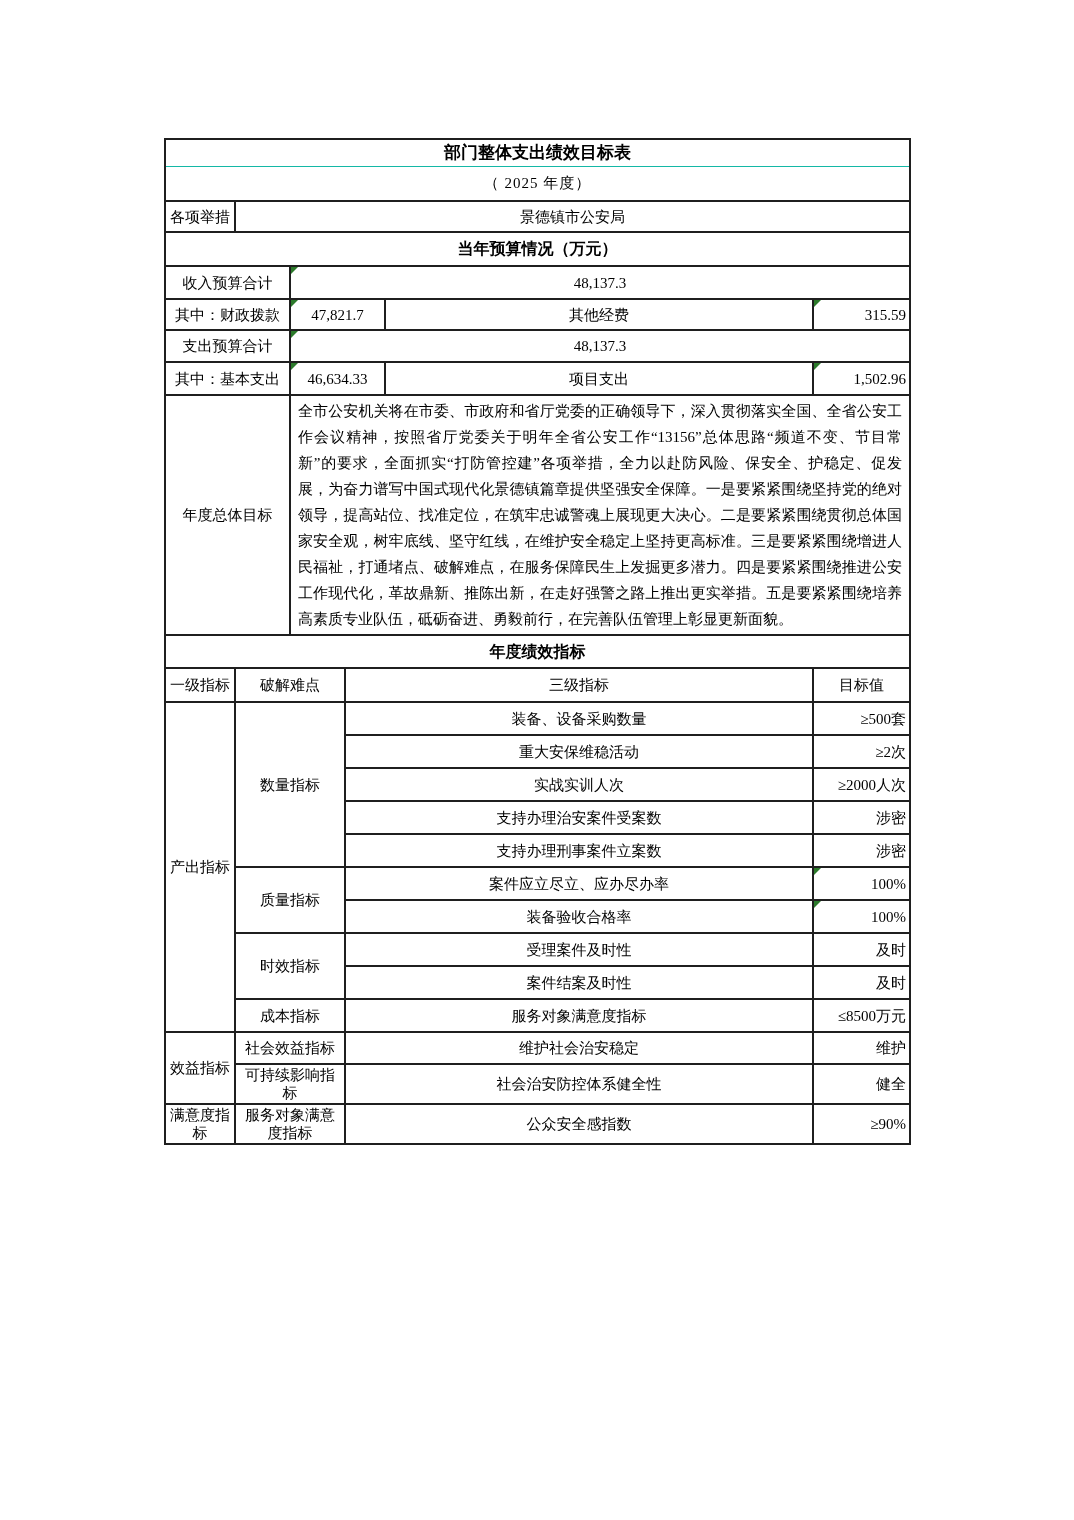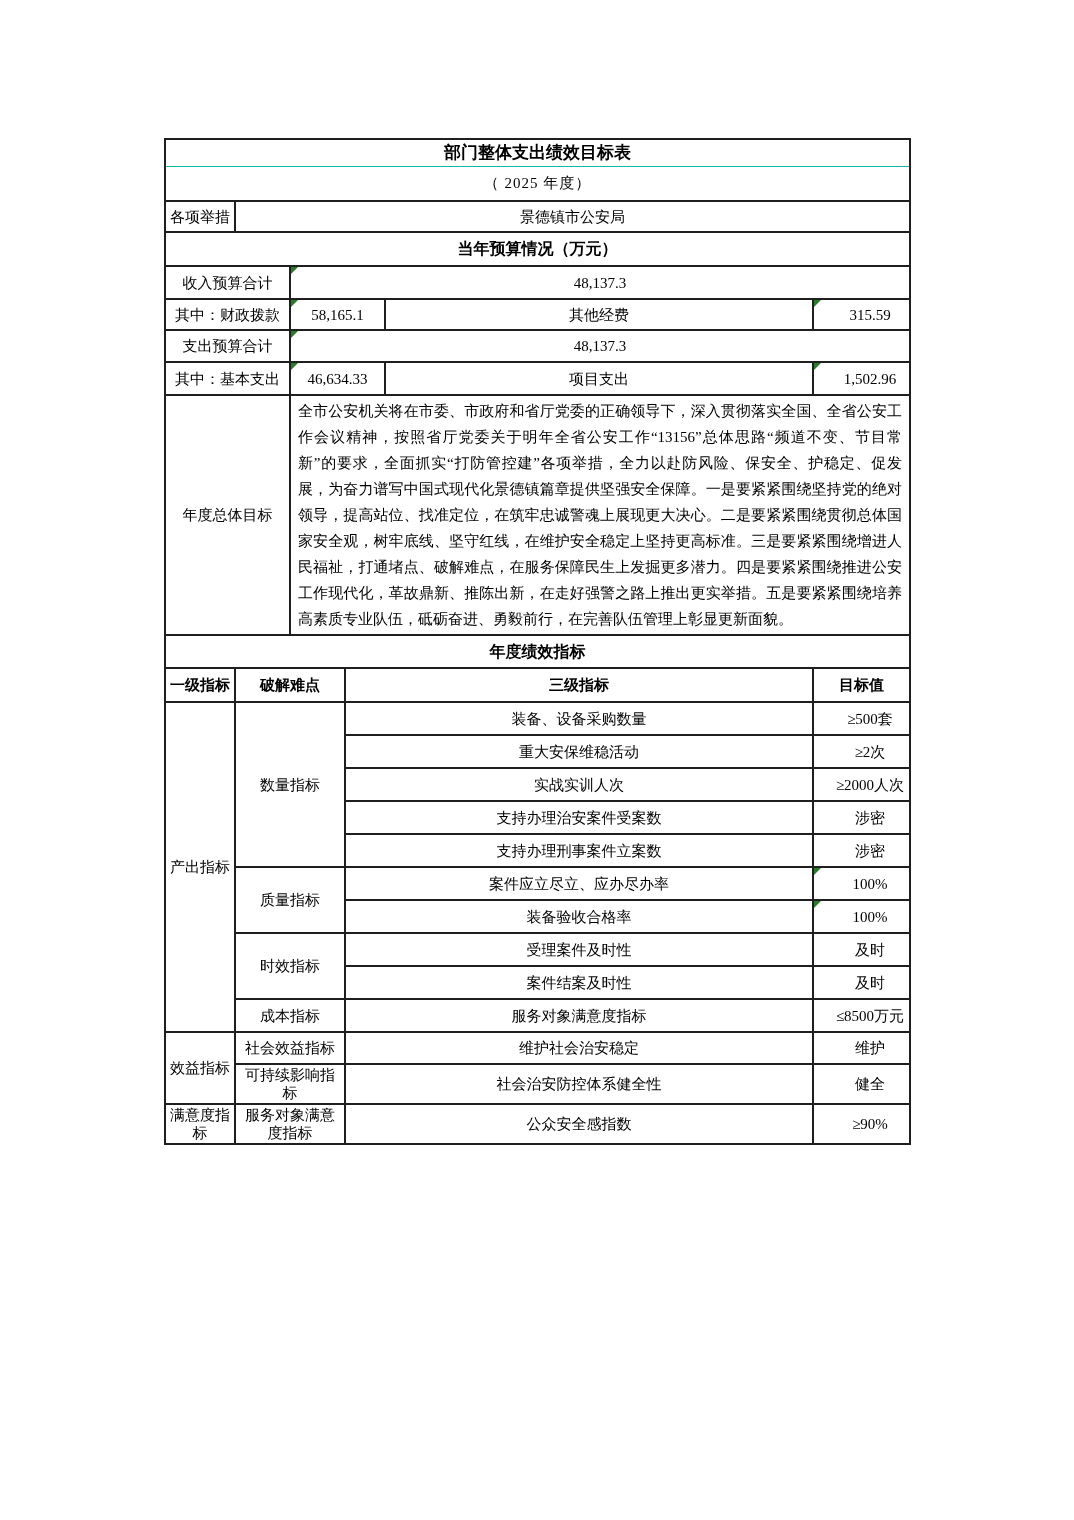--- a/index.html
+++ b/index.html
@@ -20,25 +20,25 @@
     border:2px solid #1f1f1f;
     font-size:15px;
     line-height:18px;
     text-align:center;
     vertical-align:middle;
     padding:1px 3px;
     position:relative;
     overflow:hidden;
     word-break:break-all;
   }
-  .bold{font-weight:bold;}
+  .bold{font-weight:normal;}
   .title-cell{font-size:17px;font-weight:bold;border-bottom:1px solid #14b8a6;}
   .year-cell{border-top:1px solid #6d28d9;letter-spacing:1px;}
   .sec{font-weight:bold;font-size:16px;font-family:Liberation Serif, serif;}
-  .tv{text-align:center;padding-left:20px;}
+  .tv{text-align:right;padding-left:20px;}
   .goal-text{
     text-align:justify;
     text-justify:inter-character;
     font-size:15px;
     line-height:26px;
     padding:2px 7px;
     vertical-align:middle;
   }
   .tri{
     position:absolute;top:0;left:0;width:0;height:0;
@@ -86,21 +86,21 @@
       <td colspan="4">
         <i class="tri"></i>
         <span>48,137.3</span>
       </td>
     </tr>
 
     <tr class="h31">
       <td colspan="2">其中：财政拨款</td>
       <td colspan="2">
         <i class="tri"></i>
-        <span>58,165.1</span>
+        <span>47,821.7</span>
       </td>
       <td>其他经费</td>
       <td class="tv">
         <i class="tri"></i>
         <span>315.59</span>
       </td>
     </tr>
 
     <tr class="h32">
       <td colspan="2">支出预算合计</td>

